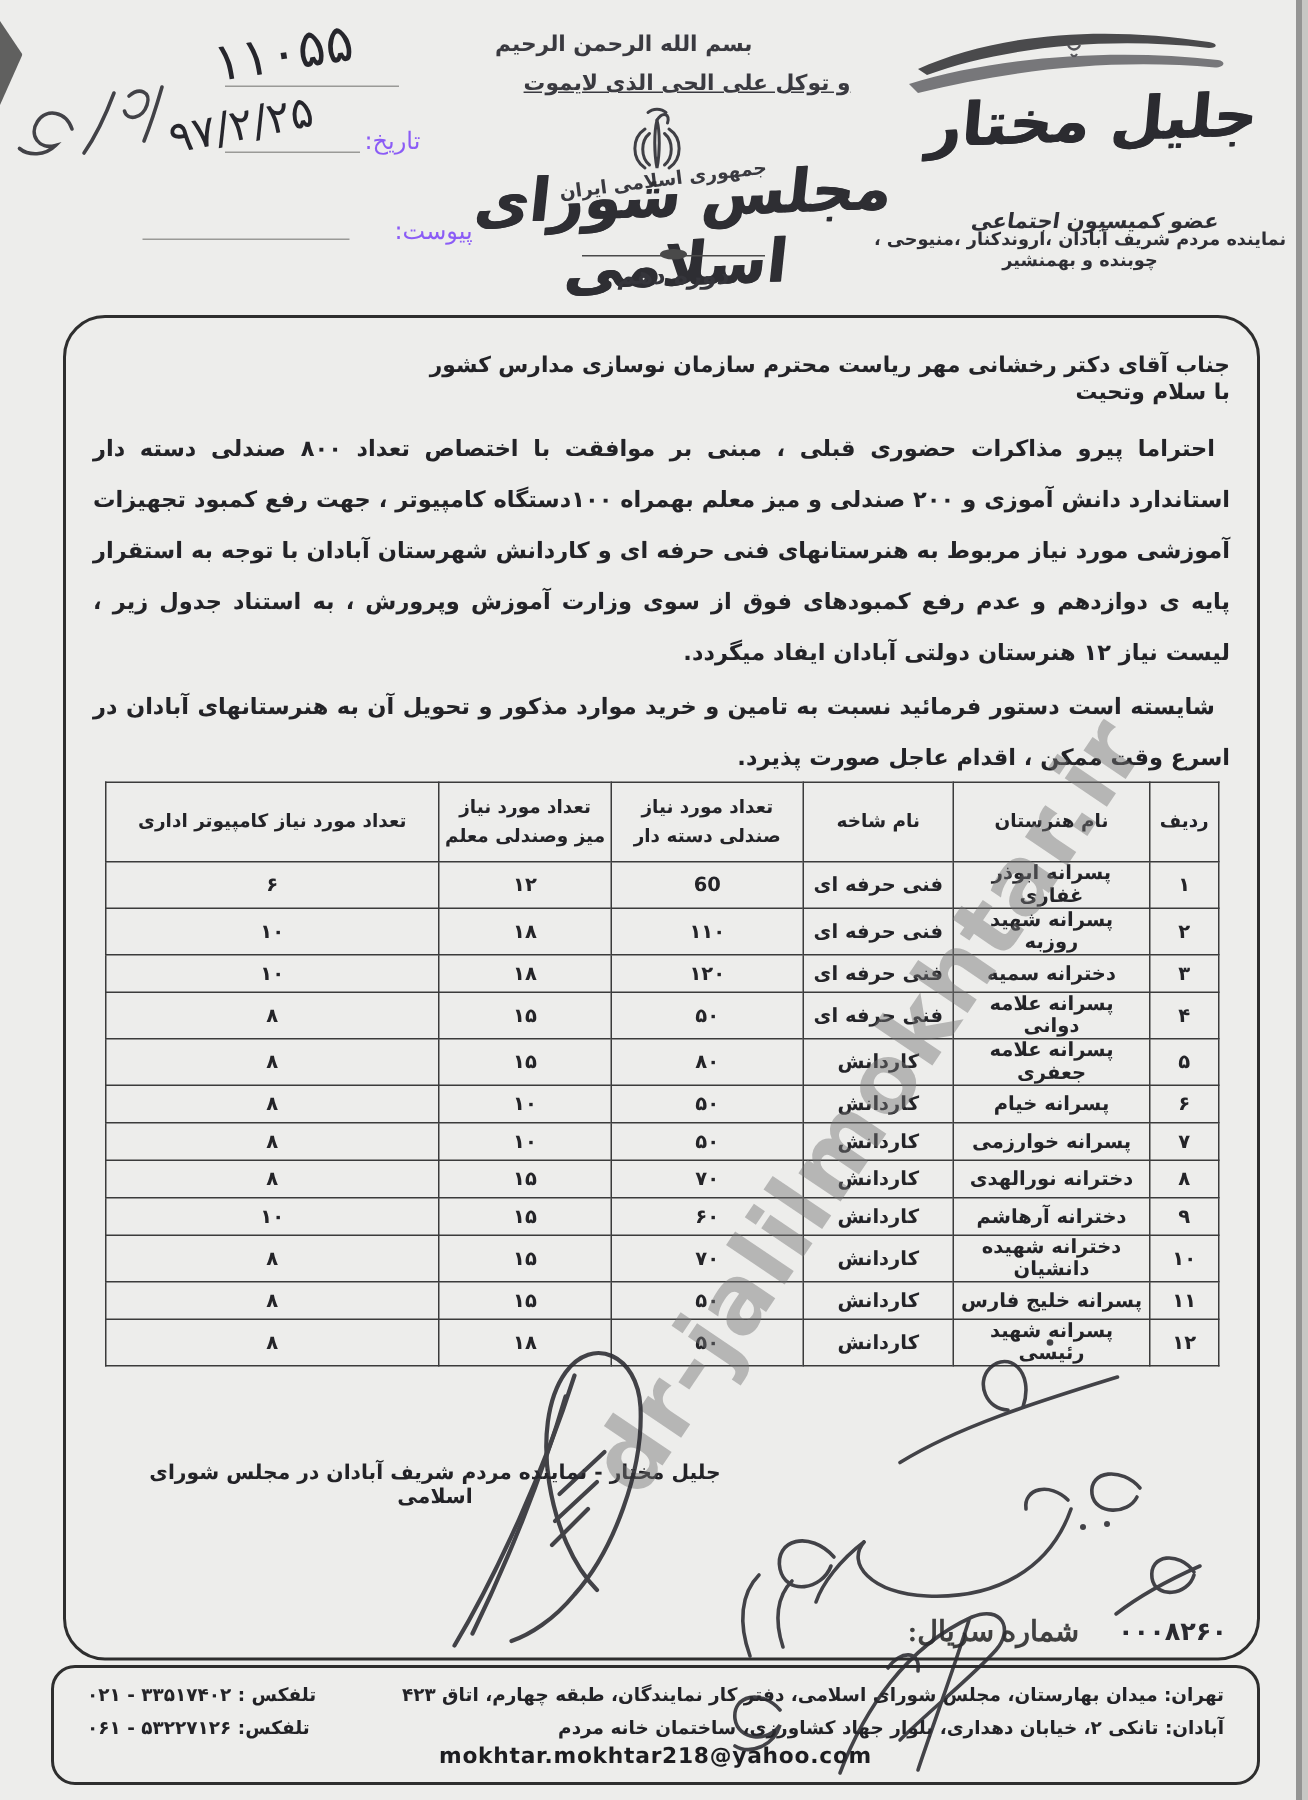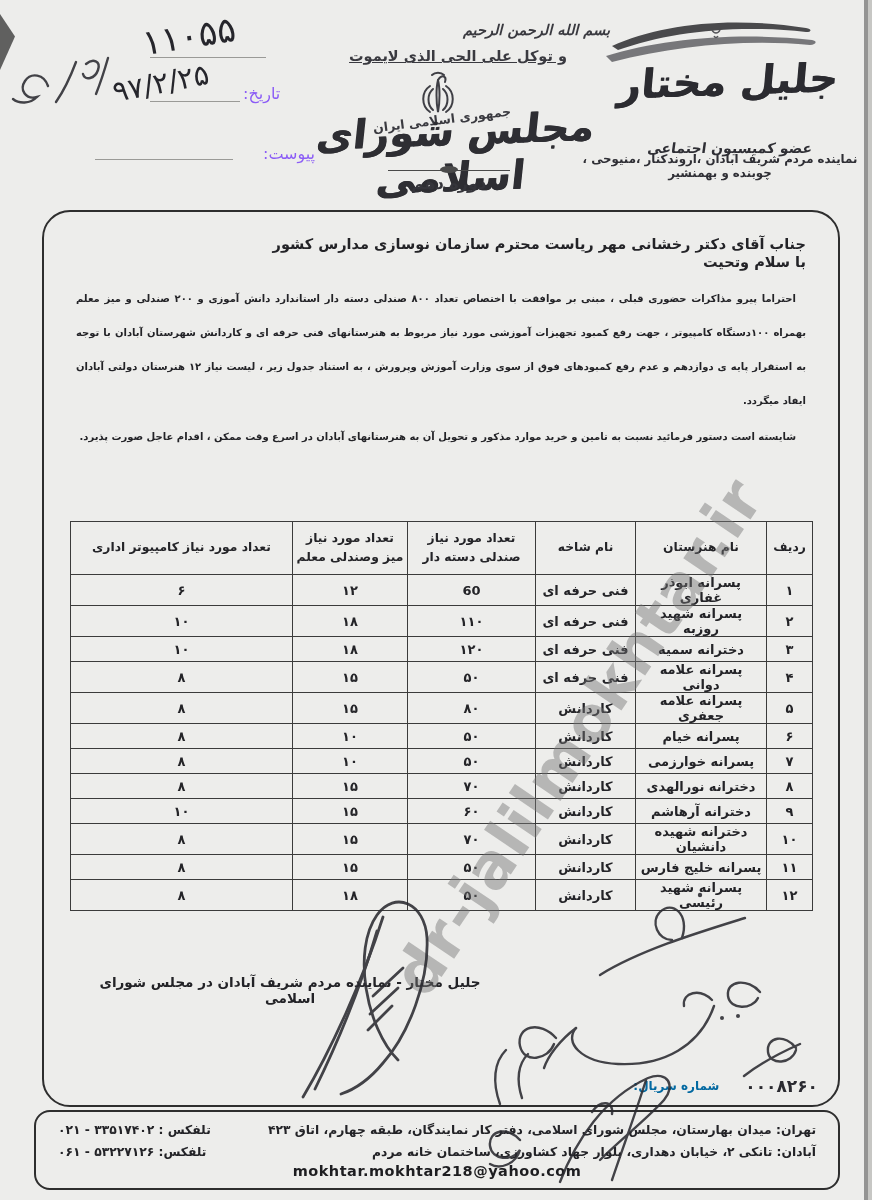--- a/index.html
+++ b/index.html
@@ -16,53 +16,53 @@
   .edge-right2{right:0;top:0;width:4px;height:1200px;background:#c7c7c4;}
   .corner-tl{left:0;top:14px;width:15px;height:56px;background:#3c3c3c;opacity:.8;
     clip-path:polygon(0 0,100% 40%,0 100%);}
   
   .field-line{border-bottom:1px solid #9a9a97;height:0;}
   .fld-label{font-size:16px;font-weight:400;color:#8b5cf6;white-space:nowrap;}
   .hw{color:#26262c;font-weight:400;}
   .hw-number{left:142px;top:16px;font-size:35px;transform:rotate(-9deg);letter-spacing:3px;}
   .hw-date{left:112px;top:66px;font-size:29px;transform:rotate(-11deg);letter-spacing:2px;}
   
-  .bism{left:330px;top:22px;width:280px;text-align:right;font-size:14.5px;font-weight:700;color:#3a3a40;font-style:italic;}
+  .bism{left:330px;top:22px;width:280px;text-align:left;font-size:14.5px;font-weight:700;color:#3a3a40;}
   .bism2{left:318px;top:48px;width:280px;text-align:center;font-size:14.5px;font-weight:700;color:#3a3a40;text-decoration:underline;}
   .republic{left:352px;top:112px;width:180px;text-align:center;font-size:12.5px;font-weight:700;
     transform:rotate(-7deg);color:#3a3a40;}
   .majlis{left:308px;top:108px;width:290px;text-align:center;font-size:40px;font-weight:700;
     color:#2e2e33;transform:rotate(-2deg) skewX(-8deg);text-shadow:0.6px 0 0 #2e2e33;}
   .divider-line{left:388px;top:170px;width:122px;border-bottom:1.6px solid #4a4a4a;}
   .divider-gem{left:440px;top:166px;width:18px;height:7px;background:#4a4a4a;border-radius:50%;}
   .period{left:392px;top:174px;width:115px;text-align:center;font-size:16px;font-weight:700;
     color:#35353b;transform:skewX(-10deg);}
   
   .mp-name{left:618px;top:58px;width:220px;text-align:center;font-size:40px;font-weight:700;
     color:#2b2b30;transform:skewX(-7deg) rotate(-2deg);text-shadow:0.6px 0 0 #2b2b30;}
   .mp-sub{left:574px;top:116px;width:292px;text-align:center;font-size:11.8px;font-weight:700;color:#2f2f35;margin-top:36px;}
   .mp-com{left:640px;top:140px;width:180px;text-align:center;font-size:14px;font-weight:700;
     color:#2f2f35;transform:skewX(-8deg);}
   
   .main-box{left:42px;top:210px;width:794px;height:893px;border:2px solid #2e2e2e;border-radius:28px;}
-  .letter-text{padding:0 32px;font-weight:700;color:#232327;}
+  .letter-text{padding:0 18px;font-weight:700;color:#232327;}
   .addressee{margin-top:24px;font-size:14.5px;}
   .greeting{margin-top:2px;font-size:14.5px;}
-  .para{margin-top:12px;font-size:10px;line-height:34px;text-align:justify;text-indent:10px;}
+  .para{margin-top:12px;font-size:15px;line-height:34px;text-align:justify;text-indent:10px;}
   .para2{margin-top:2px;}
   
   table.needs{position:absolute;left:26px;top:309px;width:742px;border-collapse:collapse;
     table-layout:fixed;font-weight:700;color:#242428;}
   .needs th,.needs td{border:1.6px solid #3b3b3b;text-align:center;vertical-align:middle;}
   .needs th{font-size:12.3px;line-height:1.55;padding:3px 2px;height:46px;font-weight:700;}
   .needs td{font-size:13px;height:24px;padding:0 4px;}
   
   .sig-caption{left:46px;top:762px;width:400px;text-align:center;font-size:13.5px;font-weight:700;color:#232327;}
   .serial-row{right:20px;top:864px;display:flex;align-items:center;gap:26px;font-weight:700;}
-  .serial-label{font-size:12px;color:#0369a1;}
+  .serial-label{font-size:19px;color:#404040;font-family:Liberation Serif, serif;}
   .serial-value{font-size:17px;letter-spacing:6px;color:#2a2a30;direction:ltr;}
   
   .footer-box{left:34px;top:1110px;width:806px;height:80px;border:2px solid #2e2e2e;border-radius:16px;
     padding-top:7px;box-sizing:border-box;}
   .f-row{display:flex;justify-content:space-between;align-items:center;padding:0 22px;height:22px;
     font-size:12.3px;font-weight:700;color:#232327;}
   .f-email{text-align:center;font-size:14.5px;font-weight:700;letter-spacing:.5px;direction:ltr;color:#1d1d20;}
   
   .watermark{left:408px;top:952px;width:680px;transform:rotate(-56deg);transform-origin:left center;
     font-size:62px;font-weight:700;color:rgba(115,115,115,0.45);letter-spacing:1px;

